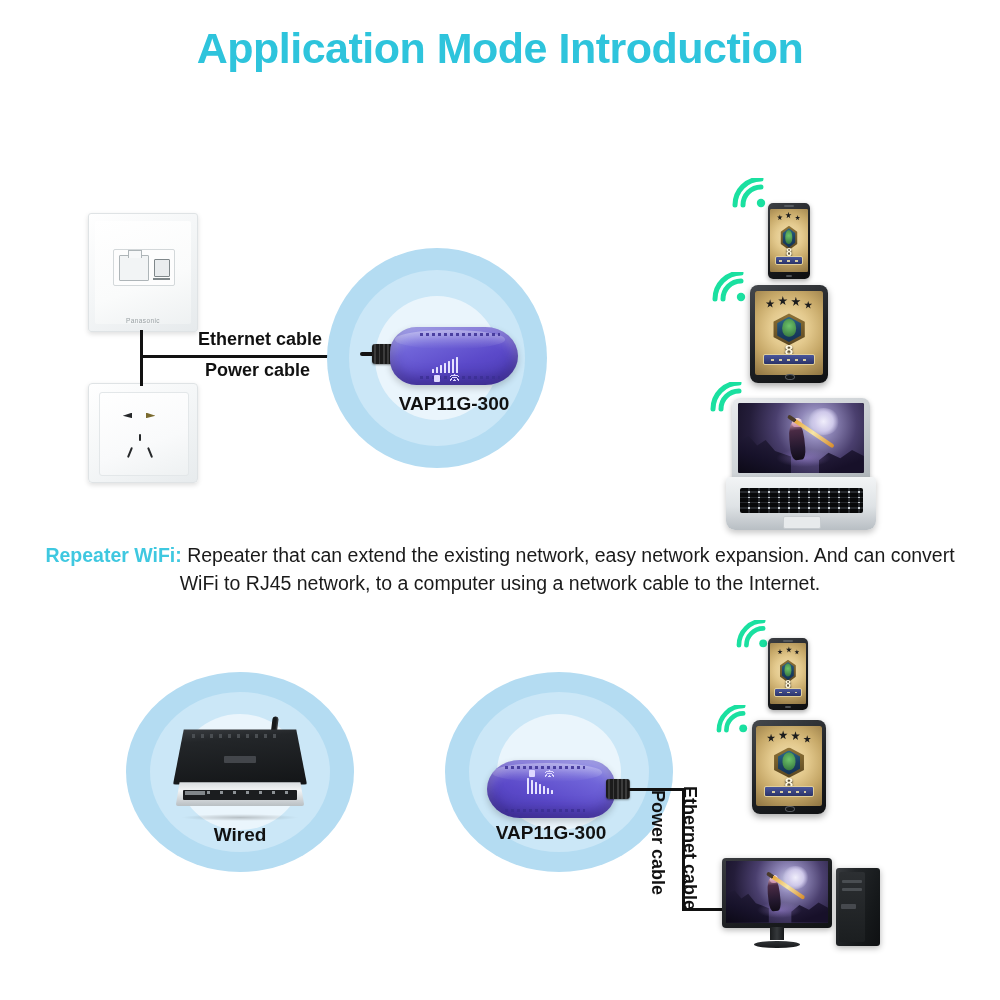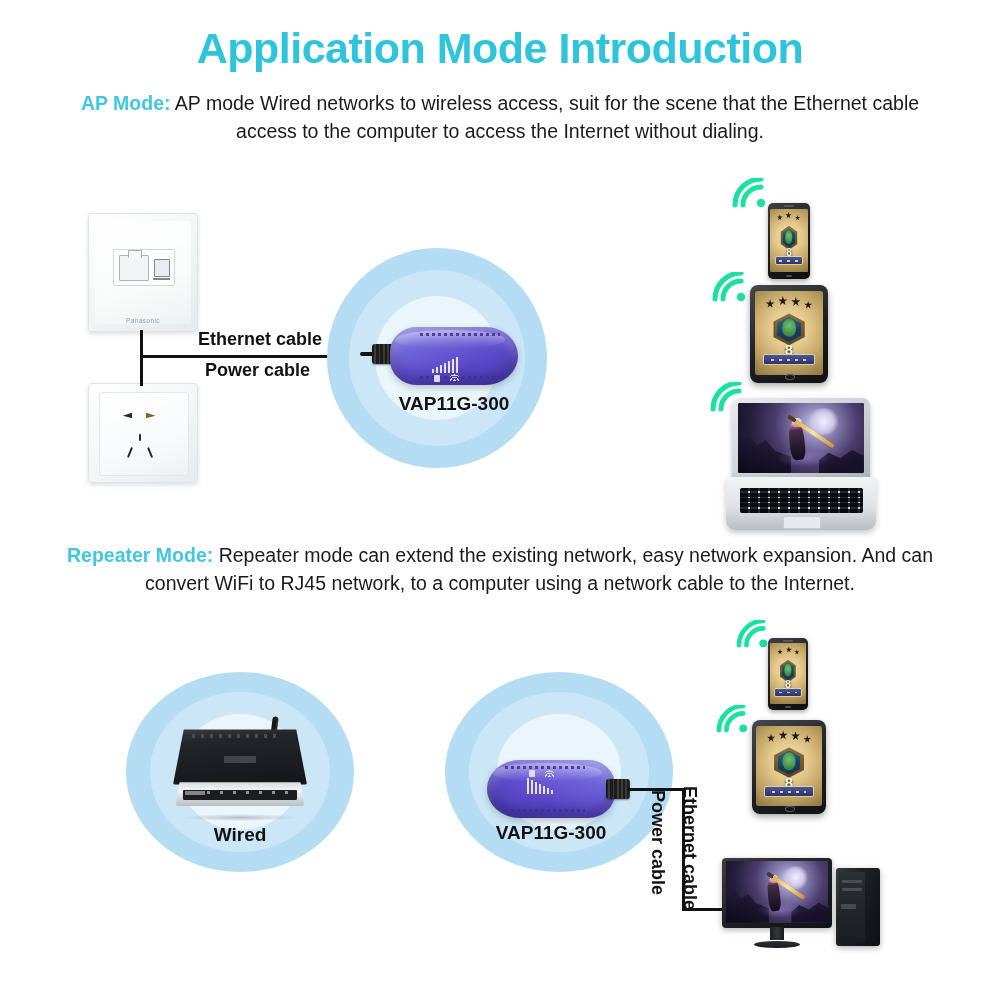--- a/index.html
+++ b/index.html
@@ -457,24 +457,20 @@
     background:#4f5358;opacity:.8;border-radius:1px;
   }
 </style>
 </head>
 <body>
 
 <div class="page">
 
   <div class="title">Application Mode Introduction</div>
 
-  <div class="para para-ap">
-    <span class="mode-lbl">AP Mode:</span>
-    <span>AP mode Wired networks to wireless access, suit for the scene that the Ethernet cable access to the computer to access the Internet without dialing.</span>
-  </div>
 
   <div class="wallplate" style="left:88px;top:213px;width:108px;height:117px;">
     <div class="rj45-box">
       <div class="rj45-port"></div>
       <div class="rj45-icon"></div>
     </div>
     <div class="brandtext">Panasonic</div>
   </div>
 
   <div class="socket" style="left:88px;top:383px;width:108px;height:98px;">
@@ -602,22 +598,22 @@
         </div>
       </div>
     </div>
     <div class="lap-hinge"></div>
     <div class="lap-base"></div>
     <div class="lap-keys"></div>
     <div class="lap-pad"></div>
   </div>
 
   <div class="para para-rep">
-    <span class="mode-lbl">Repeater Mode:</span>
-    <span>Repeater mode can extend the existing network, easy network expansion. And can convert WiFi to RJ45 network, to a computer using a network cable to the Internet.</span>
+    <span class="mode-lbl">Repeater WiFi:</span>
+    <span>Repeater that can extend the existing network, easy network expansion. And can convert WiFi to RJ45 network, to a computer using a network cable to the Internet.</span>
   </div>
 
   <div class="rings" style="left:126px;top:672px;width:228px;height:200px;">
     <div class="ring-outer"></div>
     <div class="ring-mid" style="left:24px;top:20px;width:180px;height:160px;"></div>
     <div class="ring-inner" style="left:52px;top:42px;width:124px;height:116px;"></div>
   </div>
 
   <div class="router" style="left:173px;top:703px;width:134px;height:120px;">
     <div class="router-antenna" style="left:92px;top:13px;height:64px;"></div>

